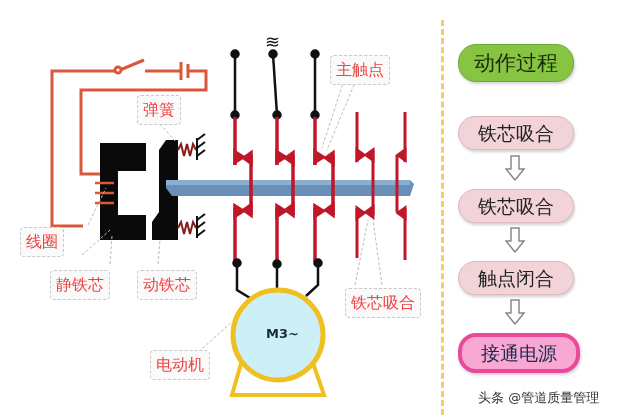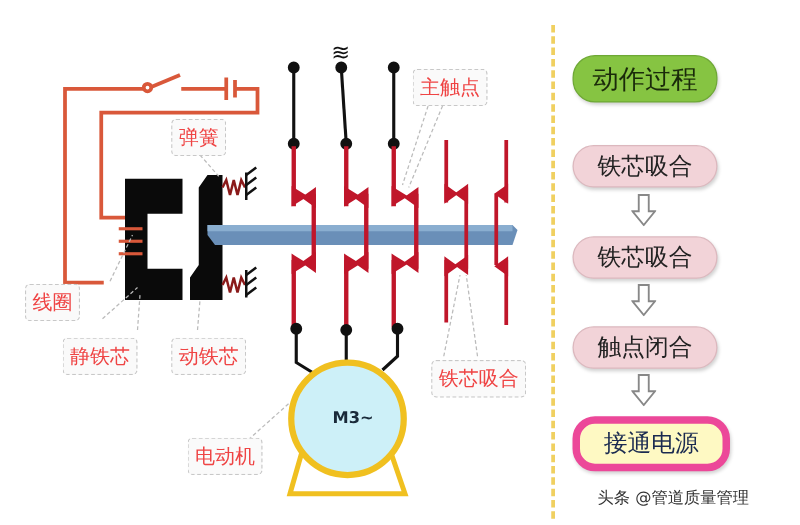--- a/index.html
+++ b/index.html
@@ -13,21 +13,21 @@
   }
   .divider { position: absolute; left: 441px; top: 20px; height: 395px; width: 0;
              border-left: 3px dashed #f0d060; }
   .step {
     position: absolute; left: 458px; width: 114px; height: 32px; border-radius: 18px;
     text-align: center; line-height: 32px; font-size: 19px; color: #222;
     box-shadow: 1px 2px 3px rgba(0,0,0,0.18);
   }
   .step.title { background: #86c442; border: 1px solid #6ea835; color: #1a2a0a; height: 36px; line-height: 36px; font-size: 21px; }
   .step.pink { background: #f2d3d8; border: 1px solid #dcb8be; }
-  .step.blue { background: #fef9c3; border: 6px solid #ec4899; color: #1a2a50; }
+  .step.blue { background: #f9a8d4; border: 4px solid #ec4899; color: #1a2a50; }
   .arrow-down { position: absolute; left: 505px; width: 20px; height: 26px; }
   .watermark { position: absolute; left: 478px; top: 389px; font-size: 13px; color: #333; white-space: nowrap; }
 </style>
 </head>
 <body>
 
 <svg id="diagram" viewBox="0 0 640 420" xmlns="http://www.w3.org/2000/svg">
 
   <g fill="none" stroke="#d9583a" stroke-width="3">
     <polyline points="83,226 52,226 52,71 116,71"></polyline>

